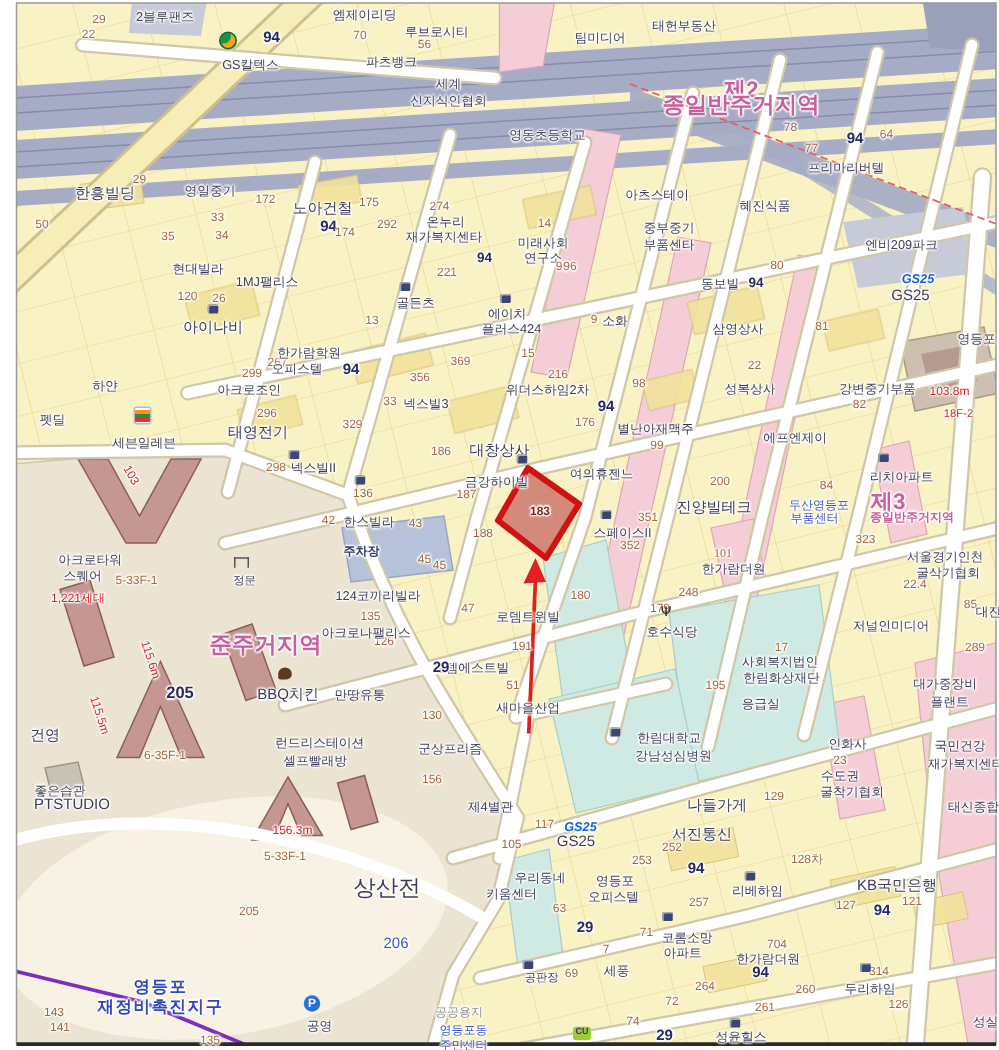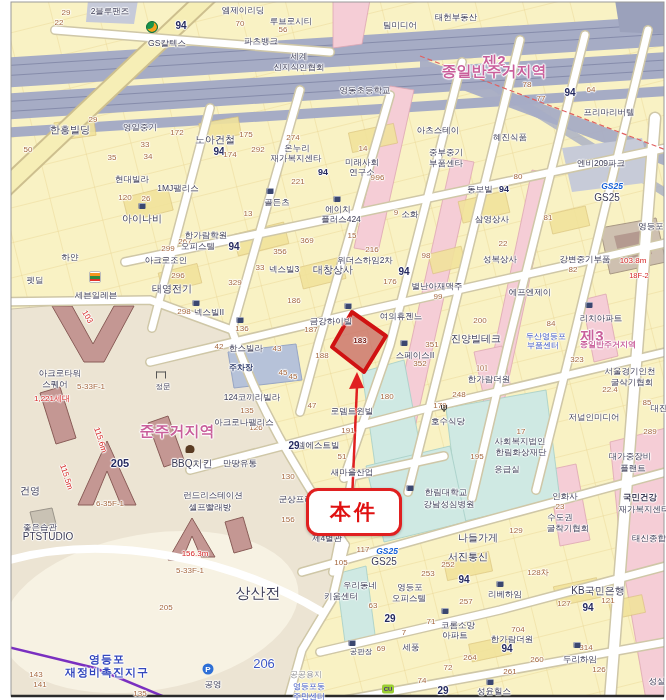--- a/index.html
+++ b/index.html
@@ -209,21 +209,21 @@
       <span class="lbl nm" style="left: 299px; top: 67px;">신지식인협회</span>
       <span class="lbl nm" style="left: 400px; top: 25px;">팀미디어</span>
       <span class="lbl nm" style="left: 456px; top: 17px;">태헌부동산</span>
       <span class="lbl pink" style="left: 494px; top: 60px;">제2</span>
       <span class="lbl pink" style="left: 494px; top: 70px;">종일반주거지역</span>
       <span class="lbl nm" style="left: 365px; top: 90px;">영동초등학교</span>
       <span class="lbl num" style="left: 527px; top: 85px;">78</span>
       <span class="lbl num" style="left: 541px; top: 99px;">77</span>
       <span class="lbl numb" style="left: 570px; top: 93px;">94</span>
       <span class="lbl num" style="left: 591px; top: 90px;">64</span>
-      <span class="lbl nm" style="left: 609px; top: 112px;">프리마리버텔</span>
+      <span class="lbl nm" style="left: 564px; top: 112px;">프리마리버텔</span>
       <span class="lbl nm" style="left: 438px; top: 130px;">아츠스테이</span>
       <span class="lbl nm" style="left: 510px; top: 137px;">혜진식품</span>
       <span class="lbl nm" style="left: 446px; top: 152px;">중부중기</span>
       <span class="lbl nm" style="left: 446px; top: 163px;">부품센타</span>
       <span class="lbl nm" style="left: 601px; top: 163px;">엔비209파크</span>
       <span class="lbl nm" style="left: 70px; top: 130px; font-size: 10px;">한흥빌딩</span>
       <span class="lbl num" style="left: 93px; top: 120px;">29</span>
       <span class="lbl nm" style="left: 140px; top: 127px;">영일중기</span>
       <span class="lbl num" style="left: 177px; top: 133px;">172</span>
       <span class="lbl nm" style="left: 215px; top: 140px; font-size: 10px;">노아건철</span>
@@ -271,21 +271,21 @@
       <span class="lbl nm" style="left: 166px; top: 260px;">아크로조인</span>
       <span class="lbl num" style="left: 168px; top: 249px;">299</span>
       <span class="lbl num" style="left: 178px; top: 276px;">296</span>
       <span class="lbl nm" style="left: 172px; top: 289px; font-size: 10px;">태영전기</span>
       <span class="lbl num" style="left: 235px; top: 283px;">329</span>
       <span class="lbl nm" style="left: 284px; top: 269px;">넥스빌3</span>
       <span class="lbl num" style="left: 260px; top: 268px;">33</span>
       <span class="lbl num" style="left: 184px; top: 312px;">298</span>
       <span class="lbl nm" style="left: 209px; top: 312px;">넥스빌II</span>
       <span class="lbl num" style="left: 242px; top: 329px;">136</span>
-      <span class="lbl nm" style="left: 333px; top: 270px; font-size: 10px;">대창상사</span>
+      <span class="lbl nm" style="left: 333px; top: 301px; font-size: 10px;">대창상사</span>
       <span class="lbl num" style="left: 294px; top: 301px;">186</span>
       <span class="lbl nm" style="left: 365px; top: 260px;">위더스하임2차</span>
       <span class="lbl num" style="left: 372px; top: 250px;">216</span>
       <span class="lbl num" style="left: 426px; top: 256px;">98</span>
       <span class="lbl num" style="left: 503px; top: 244px;">22</span>
       <span class="lbl nm" style="left: 500px; top: 259px;">성복상사</span>
       <span class="lbl nm" style="left: 585px; top: 259px;">강변중기부품</span>
       <span class="lbl num" style="left: 573px; top: 270px;">82</span>
       <span class="lbl numb" style="left: 404px; top: 272px;">94</span>
       <span class="lbl num" style="left: 390px; top: 282px;">176</span>
@@ -345,21 +345,21 @@
       <span class="lbl num" style="left: 477px; top: 457px;">195</span>
       <span class="lbl nm" style="left: 507px; top: 469px;">응급실</span>
       <span class="lbl nm" style="left: 446px; top: 492px;">한림대학교</span>
       <span class="lbl nm" style="left: 449px; top: 504px;">강남성심병원</span>
       <span class="lbl nm" style="left: 630px; top: 456px;">대가중장비</span>
       <span class="lbl nm" style="left: 633px; top: 468px;">플랜트</span>
       <span class="lbl nm" style="left: 565px; top: 496px;">인화사</span>
       <span class="lbl num" style="left: 560px; top: 507px;">23</span>
       <span class="lbl nm" style="left: 560px; top: 517px;">수도권</span>
       <span class="lbl nm" style="left: 568px; top: 528px;">굴착기협회</span>
-      <span class="lbl nm" style="left: 640px; top: 497px; font-weight: bold;">국민건강</span>
+      <span class="lbl nm" style="left: 640px; top: 497px;">국민건강</span>
       <span class="lbl nm" style="left: 644px; top: 509px;">재가복지센터</span>
       <span class="lbl num" style="left: 516px; top: 531px;">129</span>
       <span class="lbl nm" style="left: 649px; top: 538px;">태신종합</span>
       <span class="lbl nm" style="left: 478px; top: 538px; font-size: 10px;">나들가게</span>
       <span class="lbl nm" style="left: 468px; top: 557px; font-size: 10px;">서진통신</span>
       <span class="lbl num" style="left: 448px; top: 565px;">252</span>
       <span class="lbl num" style="left: 428px; top: 574px;">253</span>
       <span class="lbl numb" style="left: 464px; top: 580px;">94</span>
       <span class="lbl num" style="left: 538px; top: 573px;">128차</span>
       <span class="lbl nm" style="left: 505px; top: 594px;">리베하임</span>
@@ -433,21 +433,21 @@
       <span class="lbl red" style="left: 87px; top: 317px; transform: translate(-50%, -50%) rotate(60deg);">103</span>
       <span class="lbl blueb" style="left: 107px; top: 659px;">영등포</span>
       <span class="lbl blueb" style="left: 107px; top: 672px;">재정비촉진지구</span>
       <span class="lbl num" style="left: 36px; top: 675px;">143</span>
       <span class="lbl num" style="left: 40px; top: 685px;">141</span>
       <span class="lbl num" style="left: 140px; top: 694px;">135</span>
       <span class="lbl nm" style="left: 213px; top: 684px;">공영</span>
       <span class="lbl gray" style="left: 306px; top: 675px;">공공용지</span>
       <span class="lbl blue" style="left: 309px; top: 687px;">영등포동</span>
       <span class="lbl blue" style="left: 309px; top: 697px;">주민센터</span>
-      <span class="lbl blue" style="left: 264px; top: 663px; font-size: 13px;">206</span>
+      <span class="lbl blue" style="left: 264px; top: 630px; font-size: 10px;">206</span>
       <span class="lbl nm" style="left: 163px; top: 387px; font-size: 7.5px;">정문</span>
       <span class="lbl nm" style="left: 657px; top: 681px;">성실</span>
       <span class="ic ic-gas" style="left: 152px; top: 27px;"></span>
       <span class="ic ic-seven" style="left: 95px; top: 277px;"></span>
       <span class="ic ic-parking" style="left: 208px; top: 669px;">P</span>
       <span class="ic ic-cu" style="left: 388px; top: 689px;">CU</span>
       <span class="ic ic-fork" style="left: 444px; top: 409px;">Ψ</span>
       <span class="ic ic-gate" style="left: 161px; top: 375px;"></span>
       <span class="ic ic-chicken" style="left: 190px; top: 449px;"></span>
       <span class="ic ic-bld" style="left: 142px; top: 206px;"></span>
@@ -459,14 +459,13 @@
       <span class="ic ic-bld" style="left: 196px; top: 303px;"></span>
       <span class="ic ic-bld" style="left: 240px; top: 320px;"></span>
       <span class="ic ic-bld" style="left: 410px; top: 488px;"></span>
       <span class="ic ic-bld" style="left: 500px; top: 584px;"></span>
       <span class="ic ic-bld" style="left: 490px; top: 682px;"></span>
       <span class="ic ic-bld" style="left: 352px; top: 643px;"></span>
       <span class="ic ic-bld" style="left: 577px; top: 645px;"></span>
       <span class="ic ic-bld" style="left: 445px; top: 611px;"></span>
     </div>
 
-  <div id="callout">本件</div>
 </div>
 
 </body></html>

